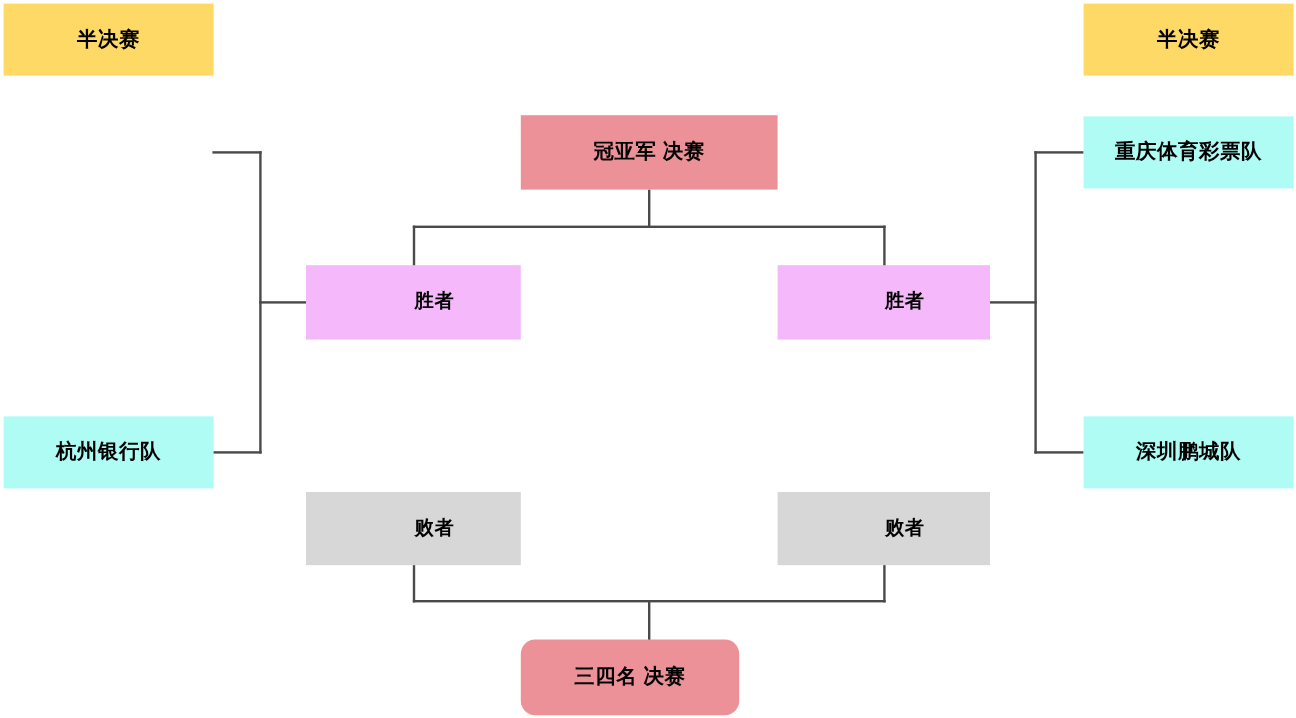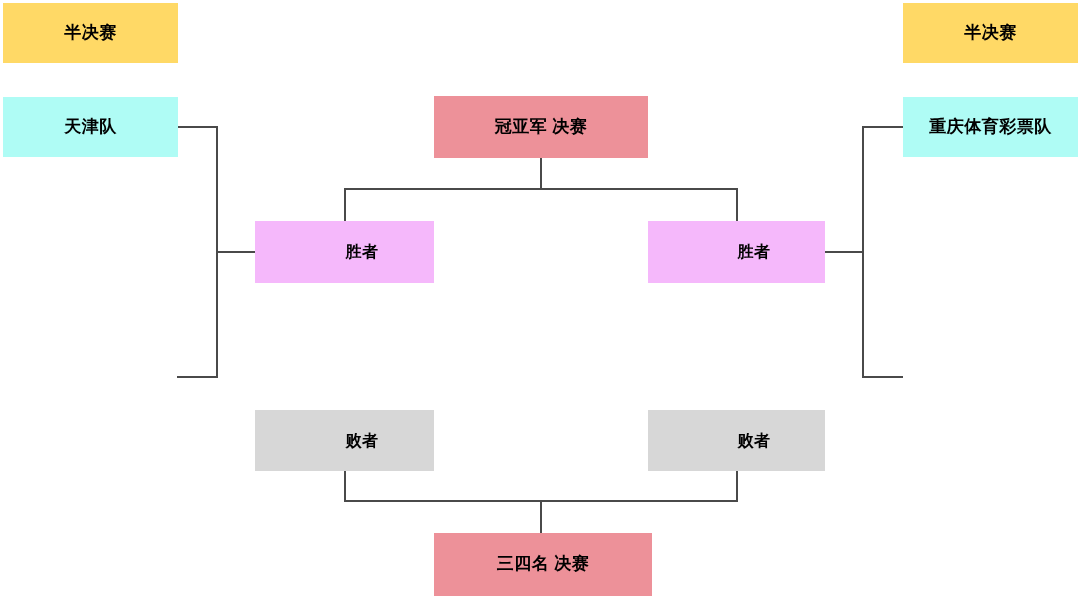--- a/index.html
+++ b/index.html
@@ -73,33 +73,36 @@
 
   <div class="line v" style="left:344px; top:470px; height:32px;"></div>
   <div class="line v" style="left:736px; top:470px; height:32px;"></div>
   <div class="line h" style="left:344px; top:500px; width:394px;"></div>
   <div class="line v" style="left:540px; top:500px; height:34px;"></div>
 
   <div class="node round-label" style="left:3px; top:3px; width:175px; height:60px; background:#ffd966;">
     <span>半决赛</span>
   </div>
 
-  <div class="node team" style="left:3px; top:97px; width:175px; height:60px; background:#affcf5;">
-    <span>天津队</span>
+
+  <div class="node team" style="left:3px; top:347px; width:175px; height:60px; background:#affcf5;">
+    <span>杭州银行队</span>
   </div>
-
 
   <div class="node round-label" style="left:903px; top:3px; width:175px; height:60px; background:#ffd966;">
     <span>半决赛</span>
   </div>
 
   <div class="node team" style="left:903px; top:97px; width:175px; height:60px; background:#affcf5;text-align:right;">
     <span>重庆体育彩票队</span>
   </div>
 
+  <div class="node team" style="left:903px; top:347px; width:175px; height:60px; background:#affcf5;">
+    <span>深圳鹏城队</span>
+  </div>
 
   <div class="node final" style="left:434px; top:96px; width:214px; height:62px; background:#ed9199;">
     <span>冠亚军 决赛</span>
   </div>
 
   <div class="node winner" style="left:255px; top:221px; width:179px; height:62px; background:#f5b8fb;">
     <span>胜者</span>
   </div>
 
   <div class="node winner" style="left:648px; top:221px; width:177px; height:62px; background:#f5b8fb;">
@@ -107,17 +110,17 @@
   </div>
 
   <div class="node loser" style="left:255px; top:410px; width:179px; height:61px; background:#d7d7d7;">
     <span>败者</span>
   </div>
 
   <div class="node loser" style="left:648px; top:410px; width:177px; height:61px; background:#d7d7d7;">
     <span>败者</span>
   </div>
 
-  <div class="node final" style="left:434px; top:533px; width:218px; height:63px; background:#ed9199;">
+  <div class="node final" style="left:434px; top:533px; width:182px; height:63px; background:#ed9199;border-radius:12px;">
     <span>三四名 决赛</span>
   </div>
 
 </div>
 
 </body></html>

